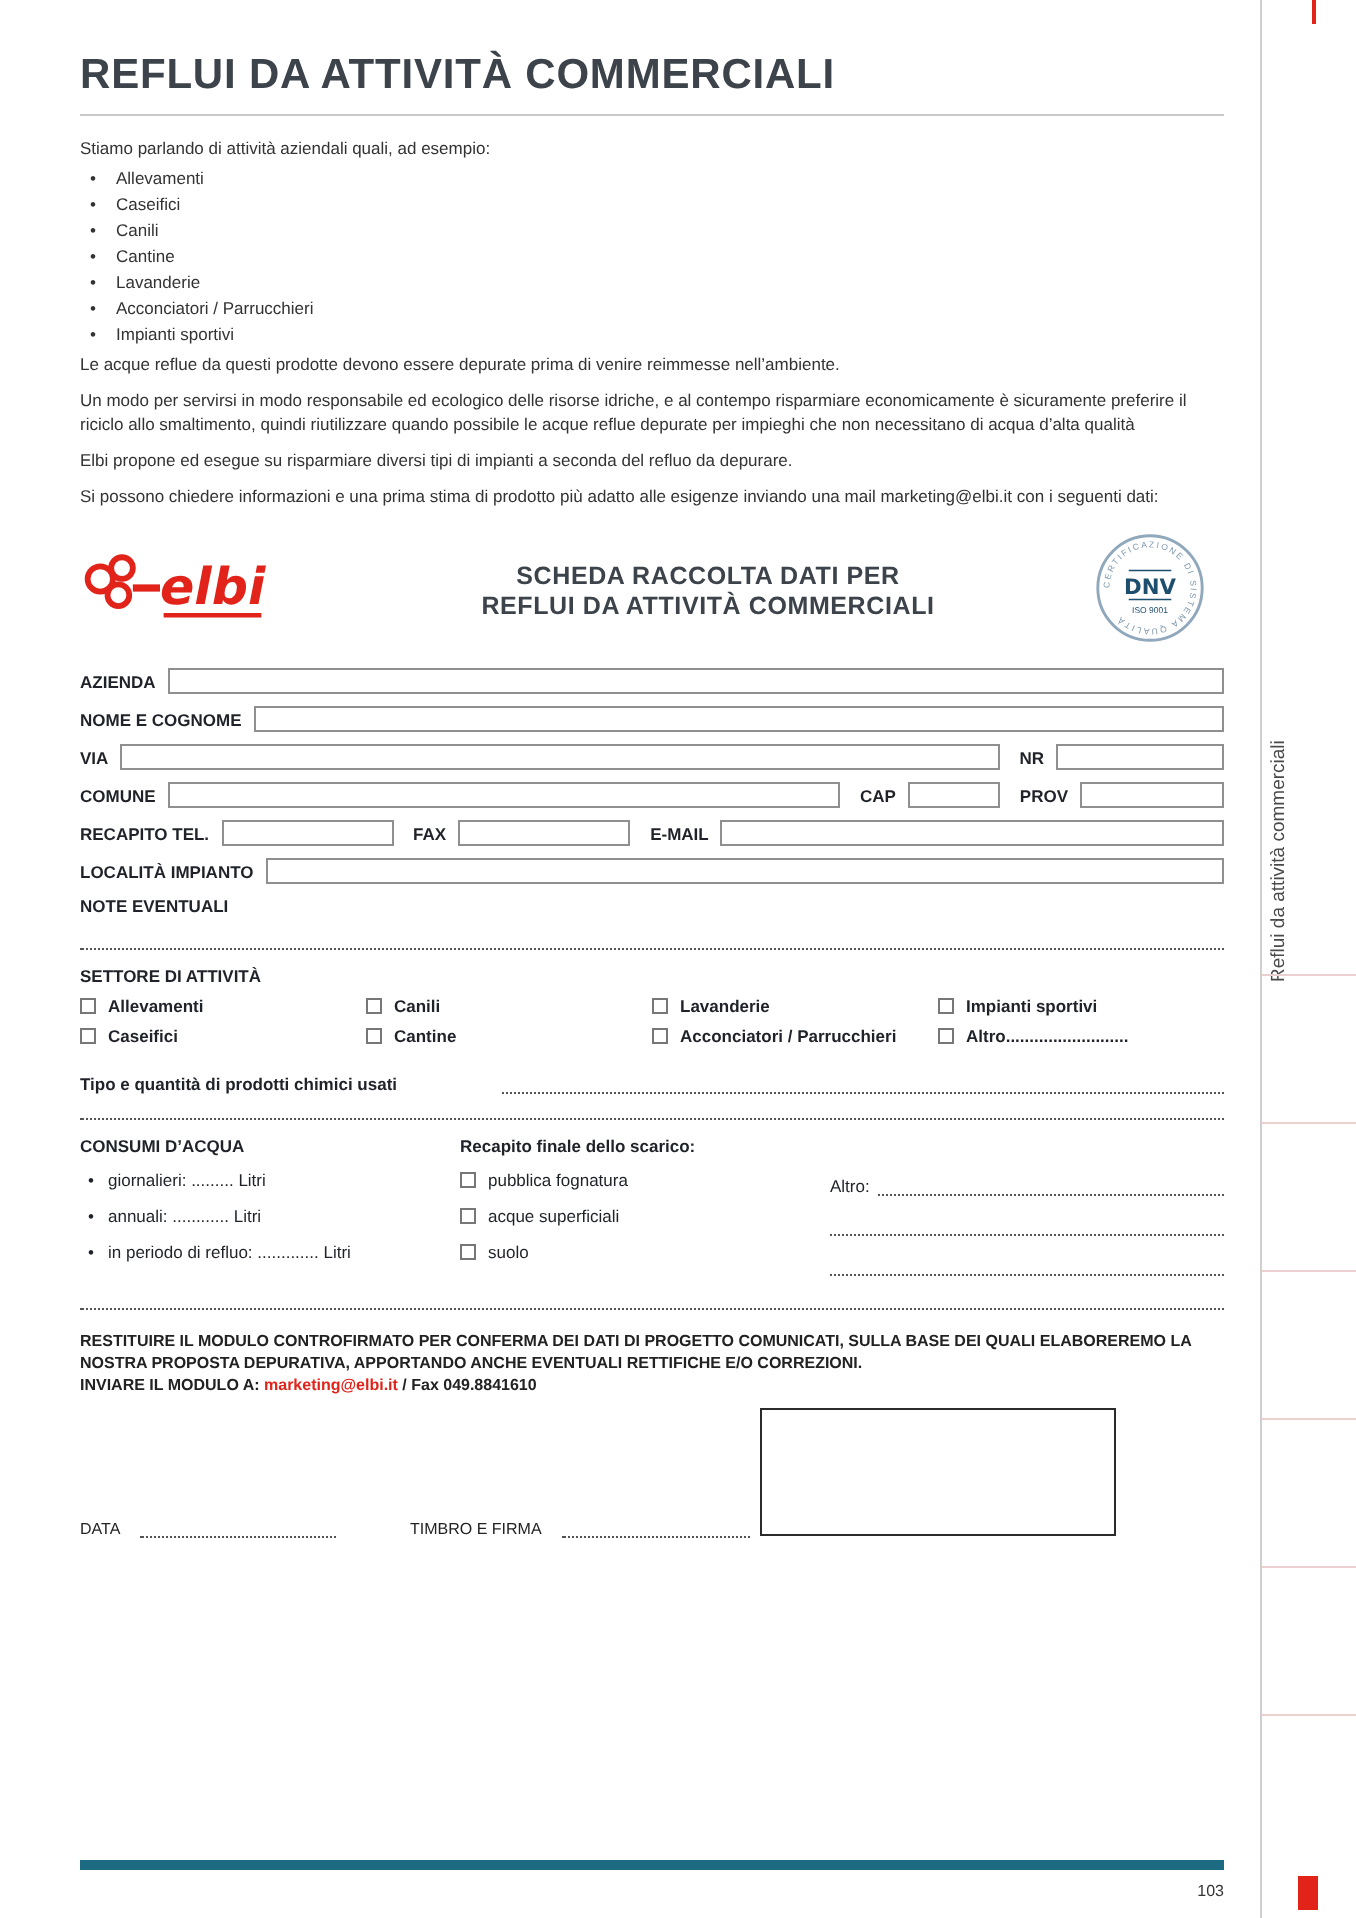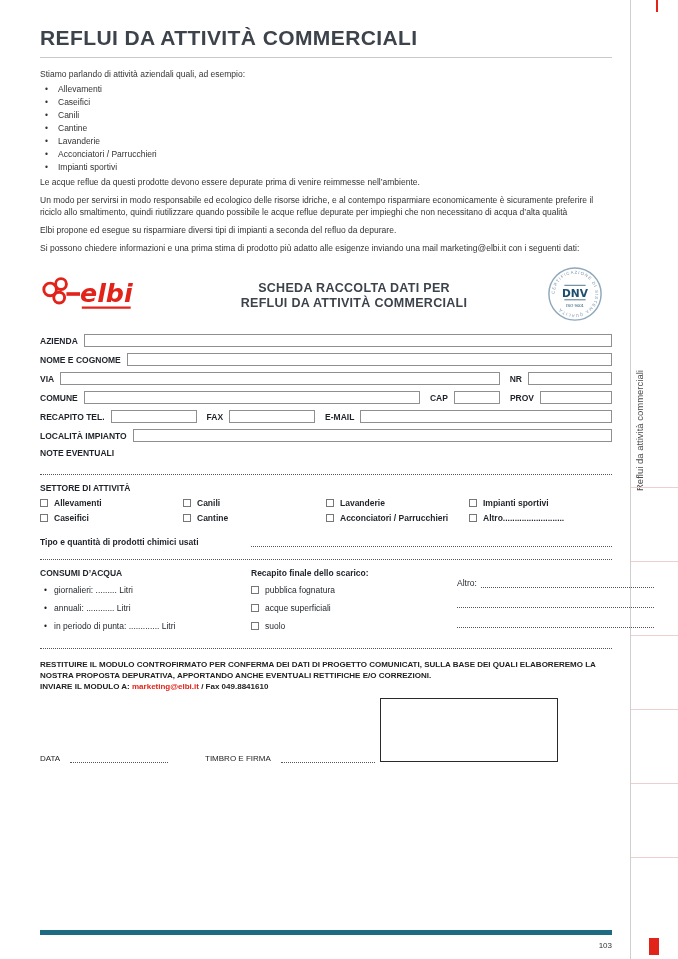--- a/index.html
+++ b/index.html
@@ -42,21 +42,21 @@
   .sep2{border-top:1px dotted var(--dot);margin:12px 0 8px;}
 
   .section-title{font-weight:bold;font-size:8.5px;color:#1f2329;}
   .cbgrid{display:grid;grid-template-columns:143px 143px 143px 143px;row-gap:5px;margin-top:5px;}
   .cbitem{display:flex;align-items:center;font-size:8.5px;font-weight:bold;color:#1f2329;}
   .cb{width:8px;height:8px;border:1px solid #777;margin-right:6px;flex:none;background:#fff;}
 
   .chimici-row{display:flex;align-items:flex-end;margin-top:14px;font-size:8.5px;gap:48px;}
   .leader{flex:1;border-bottom:1px dotted var(--dot);height:9px;margin-left:4px;}
 
-  .consumi{display:grid;grid-template-columns:190px 185px 197px;margin-top:2px;font-size:8.5px;color:#1f2329;gap:21px;}
+  .consumi{display:grid;grid-template-columns:190px 185px 197px;margin-top:2px;font-size:8.5px;color:#1f2329;}
   .c-line{display:flex;align-items:center;margin-top:6px;line-height:12px;}
   .c-bullet{width:14px;padding-left:4px;flex:none;}
   .c-bullet::before{content:"\2022";}
   .altro-line{display:flex;align-items:flex-end;margin-top:6px;height:14px;}
   .altro-leader{flex:1;border-bottom:1px dotted var(--dot);height:9px;margin-left:4px;}
   .altro-leader.full{margin-left:0;}
 
   .periodo{margin-top:8px;font-size:8.5px;line-height:11px;color:#1f2329;}
   .periodo-leader{width:272px;border-bottom:1px dotted var(--dot);height:14px;}
 
@@ -251,40 +251,40 @@
         <div class="c-line">
             <span class="c-bullet"></span>
             <span>giornalieri: ......... Litri</span>
           </div>
         <div class="c-line">
             <span class="c-bullet"></span>
             <span>annuali: ............ Litri</span>
           </div>
         <div class="c-line">
             <span class="c-bullet"></span>
-            <span>in periodo di punta: ............. Litri</span>
+            <span>in periodo di refluo: ............. Litri</span>
           </div>
       </div>
       <div>
         <div class="section-title">Recapito finale dello scarico:</div>
         <div class="c-line">
             <span class="cb"></span>
             <span>pubblica fognatura</span>
           </div>
         <div class="c-line">
             <span class="cb"></span>
             <span>acque superficiali</span>
           </div>
         <div class="c-line">
             <span class="cb"></span>
             <span>suolo</span>
           </div>
       </div>
       <div>
-        <div class="altro-line" style="margin-top:6px">
+        <div class="altro-line" style="margin-top:16px">
           <span>Altro:</span>
           <span class="altro-leader"></span>
         </div>
         <div class="altro-line">
             <span class="altro-leader full"></span>
           </div>
         <div class="altro-line">
             <span class="altro-leader full"></span>
           </div>
       </div>

